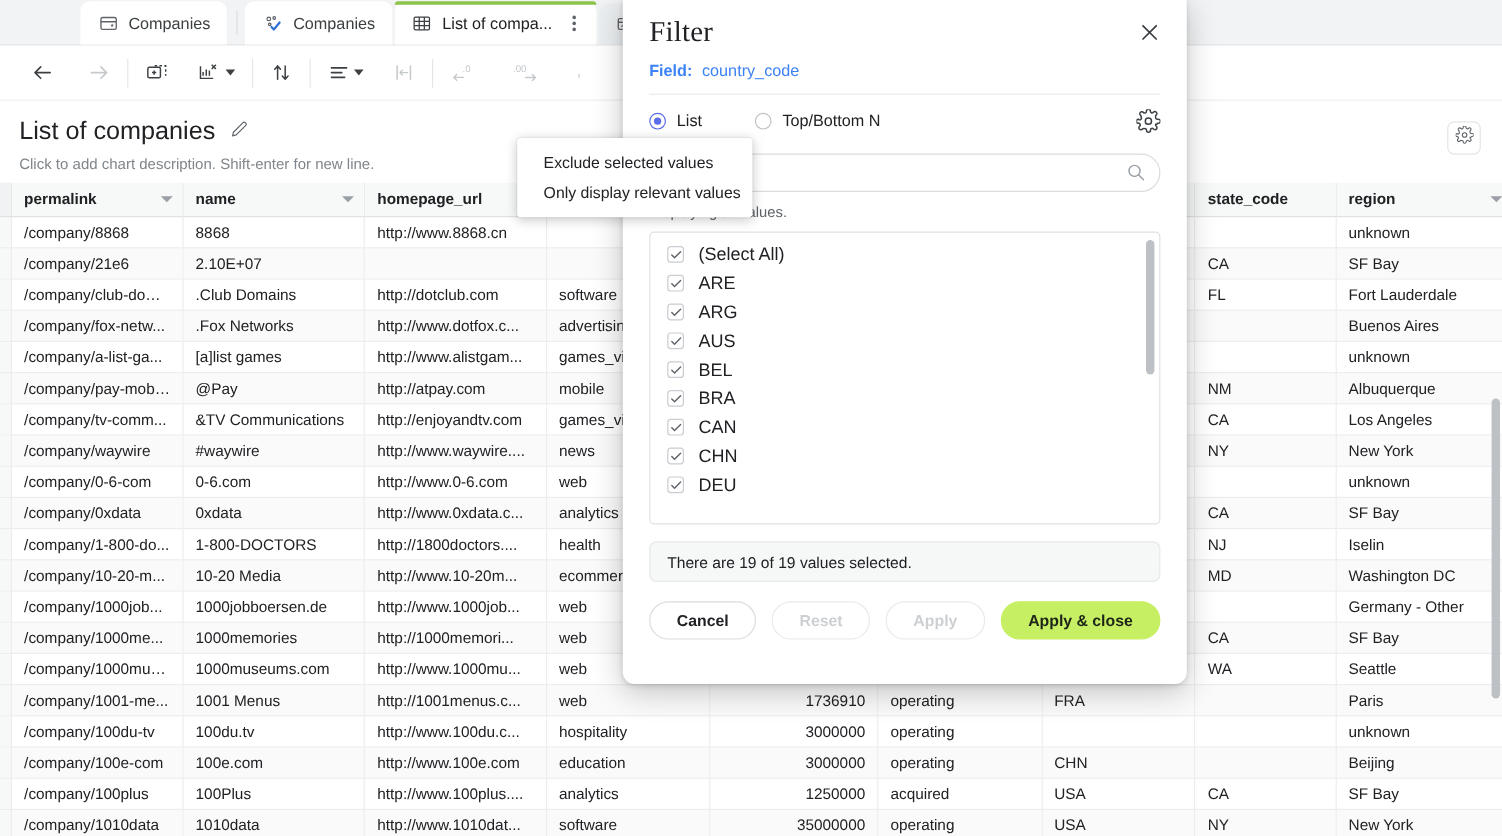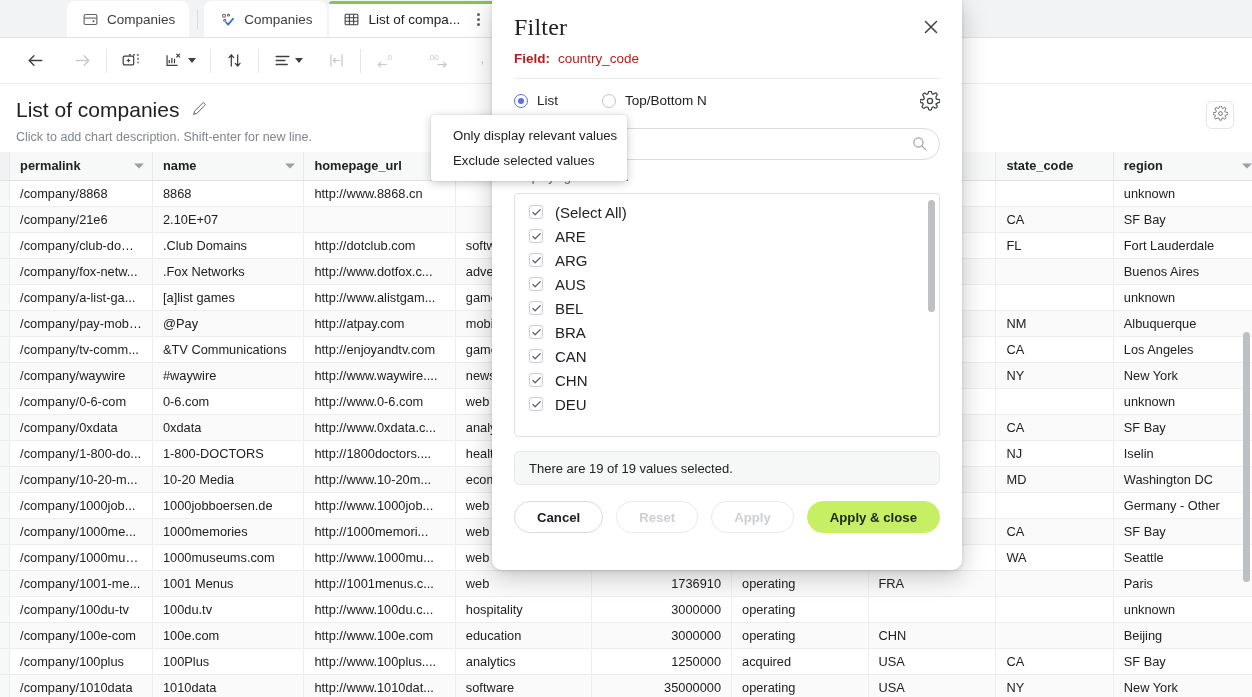--- a/index.html
+++ b/index.html
@@ -98,28 +98,28 @@
   .rowhandle { width: 9px; padding: 0 !important; background: #f7f8f8 !important; border-right: 1px solid #e6e8ea; }
   th.rowhandle { background: #f1f2f3 !important; }
 
   .vscroll {
     position: absolute; right: 2px; top: 180px; width: 7px; height: 250px;
     background: #bdc1c6; border-radius: 4px; z-index: 5;
   }
 
   
   .dialog {
-    position: absolute; left: 492px; top: 0px; width: 470px; height: 570px;
+    position: absolute; left: 519px; top: 0px; width: 470px; height: 570px;
     background: #ffffff; border-radius: 0 0 10px 10px;
     box-shadow: 0 6px 26px rgba(0,0,0,0.22), 0 1px 4px rgba(0,0,0,0.12);
     z-index: 20; overflow: visible;
   }
   .dlg-head { position: relative; padding: 14px 22px 0 22px; }
   .dlg-title { font-family: "Liberation Serif", serif; font-size: 24px; color: #202124; font-weight: 400; letter-spacing: .2px; }
-  .dlg-field { margin-top: 10px; font-size: 13.5px; color: #b91c1c; display: flex; gap: 8px; }
+  .dlg-field { margin-top: 10px; font-size: 13.5px; color: #3b82f6; display: flex; gap: 8px; }
   .dlg-field b { font-weight: 700; }
   .dlg-close { position: absolute; right: 18px; top: 16px; width: 24px; height: 24px; cursor: pointer; color: #3c4043; }
   .dlg-sep { margin-top: 12px; height: 1px; background: #e8eaec; }
 
   .dlg-modes { display: flex; align-items: center; padding: 14px 22px 0 22px; position: relative; }
   .radio { display: inline-flex; align-items: center; gap: 9px; font-size: 13.5px; color: #202124; margin-right: 44px; cursor: pointer; }
   .radio .dot { width: 14px; height: 14px; border-radius: 50%; border: 1.5px solid #c0c4c8; display: inline-block; position: relative; background: #fff; }
   .radio.checked .dot { border-color: #5b6ee8; }
   .radio.checked .dot::after { content: ""; position: absolute; left: 3px; top: 3px; width: 6px; height: 6px; border-radius: 50%; background: #5b6ee8; }
   .dlg-gear { position: absolute; right: 20px; top: 12px; width: 22px; height: 22px; cursor: pointer; }
@@ -723,17 +723,17 @@
   <div class="dlg-actions">
     <button class="btn">Cancel</button>
     <button class="btn ghost-disabled gap-s">Reset</button>
     <span class="btn-spacer"></span>
     <button class="btn ghost-disabled">Apply</button>
     <button class="btn primary gap-s">Apply &amp; close</button>
   </div>
 </div>
 
 <div class="ctx-menu">
+  <div class="ctx-item">Exclude selected values</div>
   <div class="ctx-item">Only display relevant values</div>
-  <div class="ctx-item">Exclude selected values</div>
 </div>
 
 </div>
 
 </body></html>

